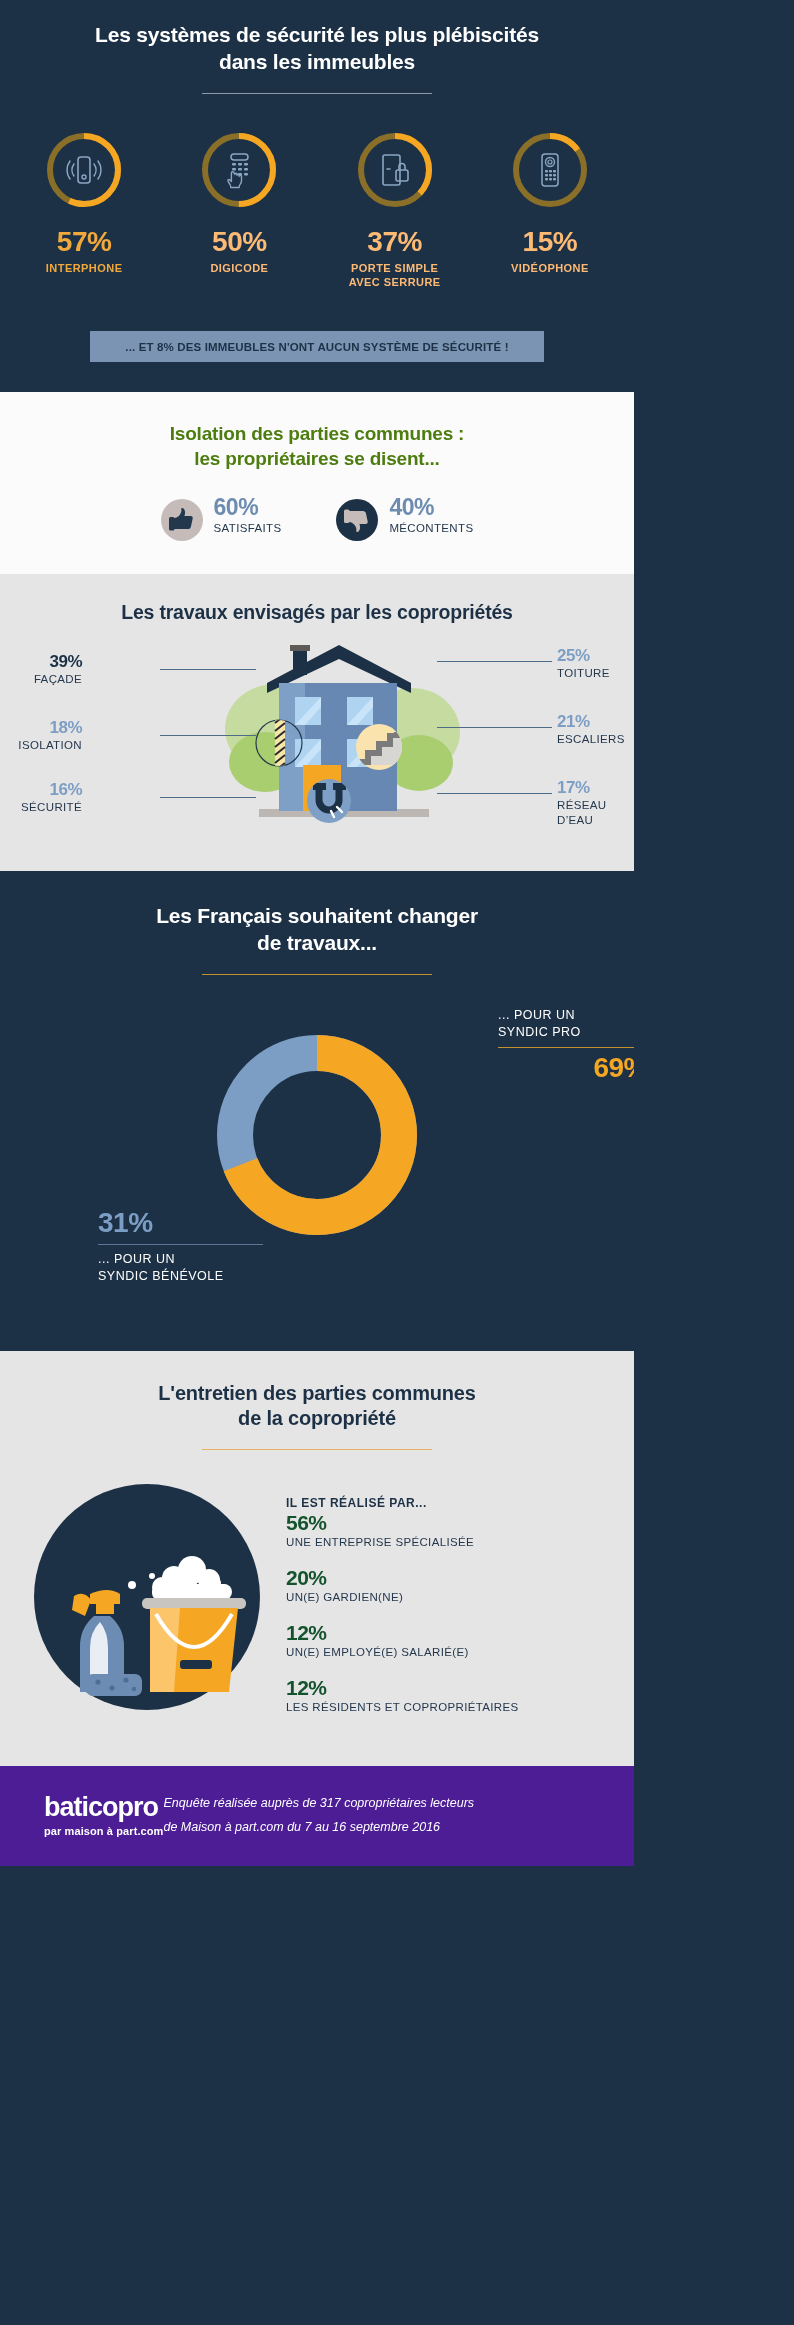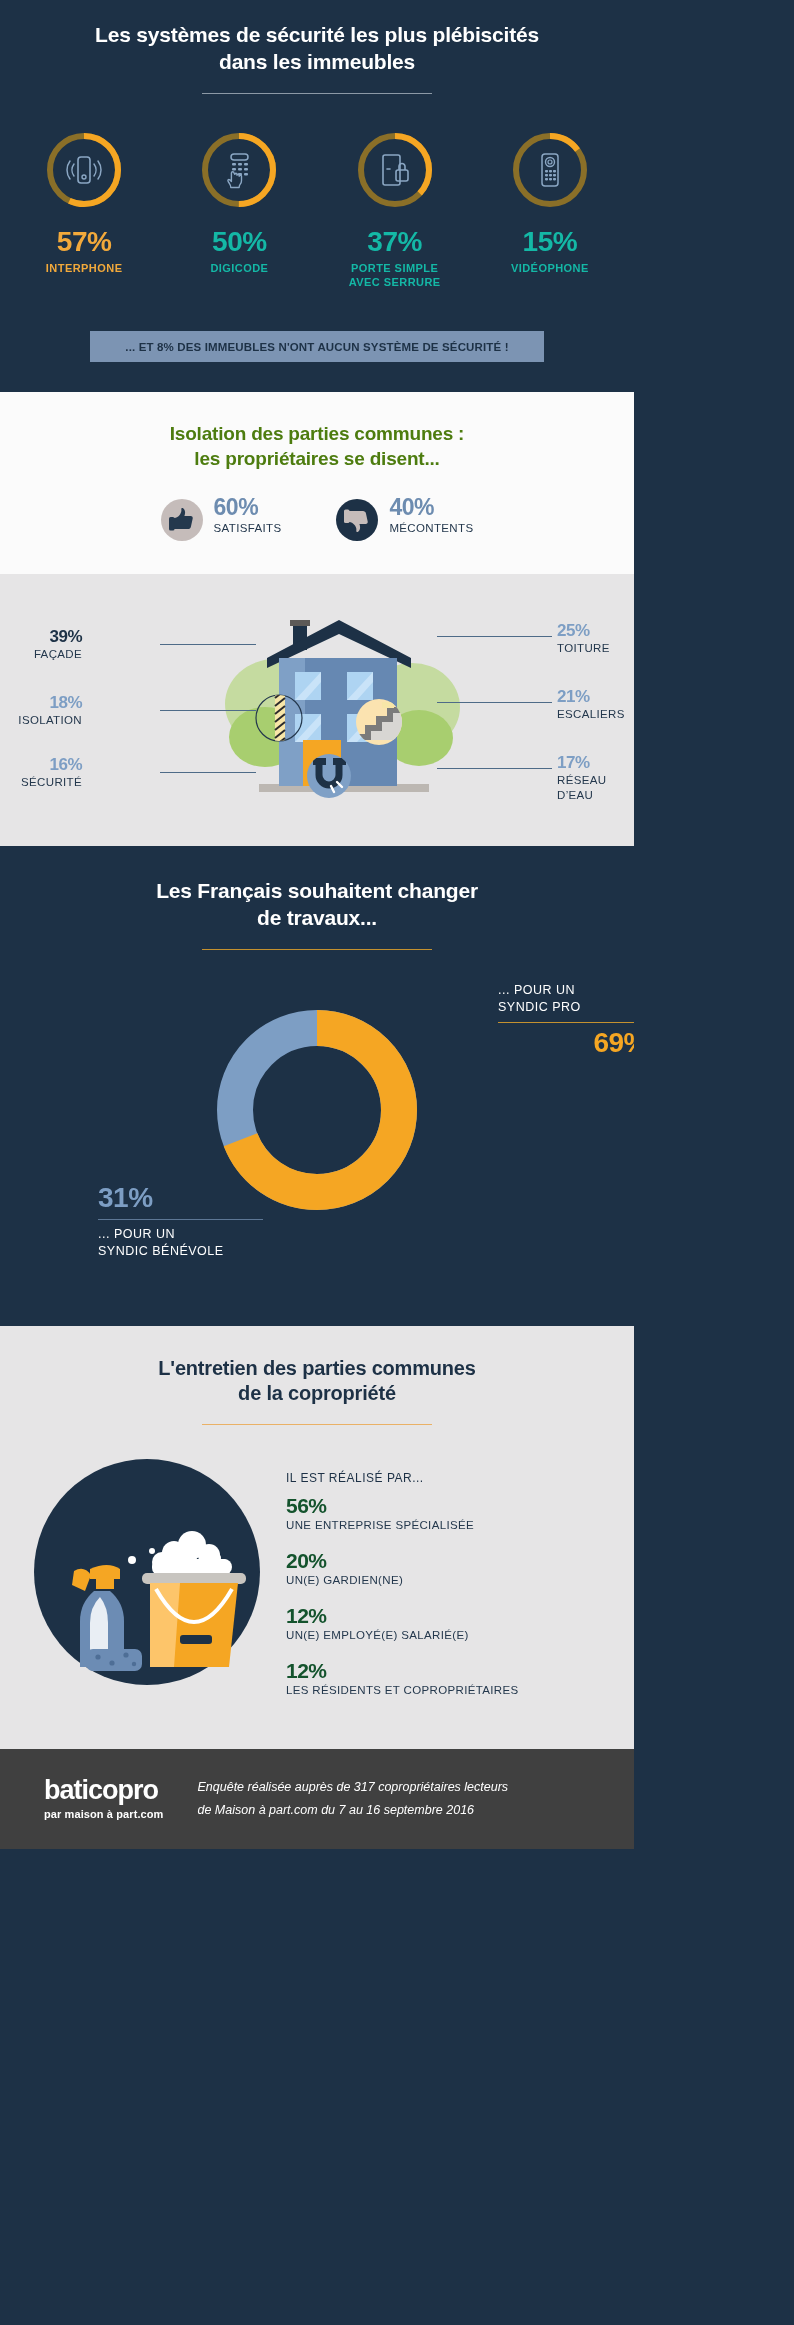--- a/index.html
+++ b/index.html
@@ -66,21 +66,21 @@
   .donut-cell { width: 125px; text-align: center; }
   .donut-wrap { width: 80px; height: 80px; margin: 0 auto; position: relative; }
   .donut-wrap svg { display: block; }
   .donut-ico {
     position: absolute; inset: 0;
     display: flex; align-items: center; justify-content: center;
   }
   .donut-cell .pct { margin-top: 18px; font-size: 28px; }
   .donut-cell .cap { margin-top: 5px; font-weight: bold; font-size: 11px; letter-spacing: 0.45px; }
   .hl-amber { color: #f2a93b; }
-  .hl-white { color: #14b8a6; }
+  .hl-white { color: #fdba74; }
 
   .banner {
     margin: 42px auto 0 auto;
     width: 454px;
     background: #7c94b3;
     color: #1d3146;
     text-align: center;
     font-weight: bold;
     font-size: 11.5px;
     letter-spacing: 0.15px;
@@ -145,37 +145,36 @@
   .entretien-body {
     display: flex;
     align-items: flex-start;
     margin-top: 34px;
     padding: 0 34px 0 34px;
     gap: 26px;
   }
   .bucket-circle { flex: 0 0 226px; }
   .ent-list { padding-top: 12px; flex: 1; }
   .ent-head {
-    font-weight: normal;
+    font-weight: bold;
     font-size: 12px;
     color: #1d3146;
     letter-spacing: 0.5px;
-    margin-bottom: 10px;
+    margin-bottom: 2px;
   }
   .ent-item { margin-bottom: 17px; }
   .ent-item .pct { font-size: 21px; color: #14532d; font-weight: bold; }
   .ent-item .cap { color: #24384d; margin-top: 2px; font-size: 11.5px; }
 
   
   #footer {
-    background: #404040;
+    background: #4c1d95;
     display: flex;
     align-items: center;
     padding: 26px 36px 26px 44px;
-    gap: 34px;
     min-height: 100px;
   }
   .logo-main {
     color: #ffffff;
     font-weight: bold;
     font-size: 27px;
     letter-spacing: -1px;
     line-height: 1;
   }
   .logo-sub {
@@ -339,20 +338,21 @@
         </div>
         <div class="satisf-txt">
           <div class="pct">40%</div>
           <div class="cap">MÉCONTENTS</div>
         </div>
       </div>
     </div>
   </section>
 
   <section class="sec-grey" id="sec-travaux">
+    <h2 class="title title-navy">Les travaux envisagés par les copropriétés</h2>
 
     <div class="travaux-grid">
 
       <div class="house">
         <svg width="380" height="200" viewBox="0 0 380 200">
 
           <ellipse cx="68" cy="92" rx="50" ry="45" fill="#c5dba0"></ellipse>
           <ellipse cx="58" cy="125" rx="36" ry="30" fill="#a8ce6f"></ellipse>
           <ellipse cx="205" cy="95" rx="48" ry="44" fill="#c5dba0"></ellipse>
           <ellipse cx="212" cy="126" rx="34" ry="28" fill="#a8ce6f"></ellipse>

